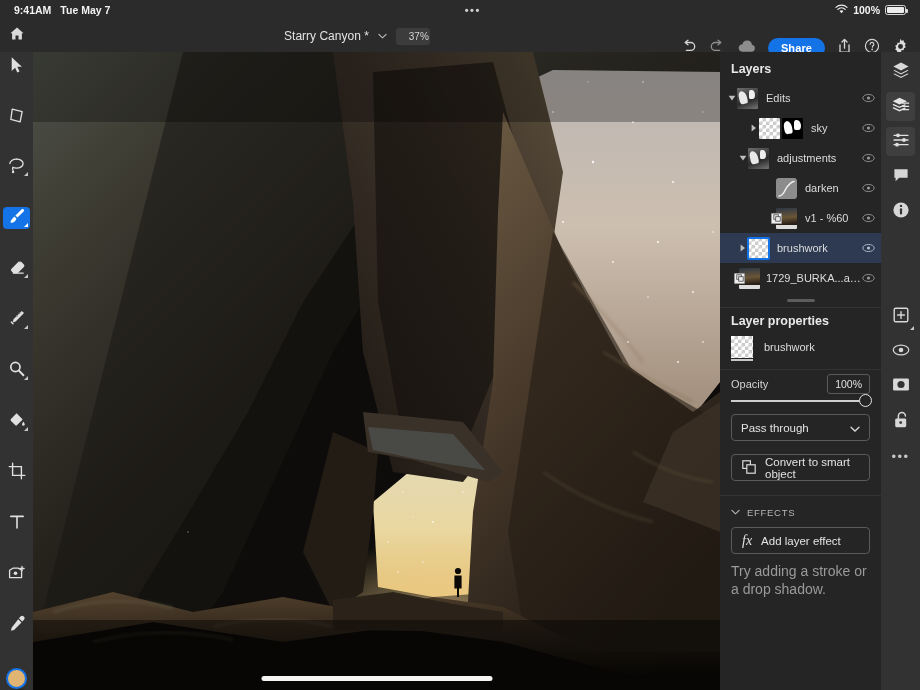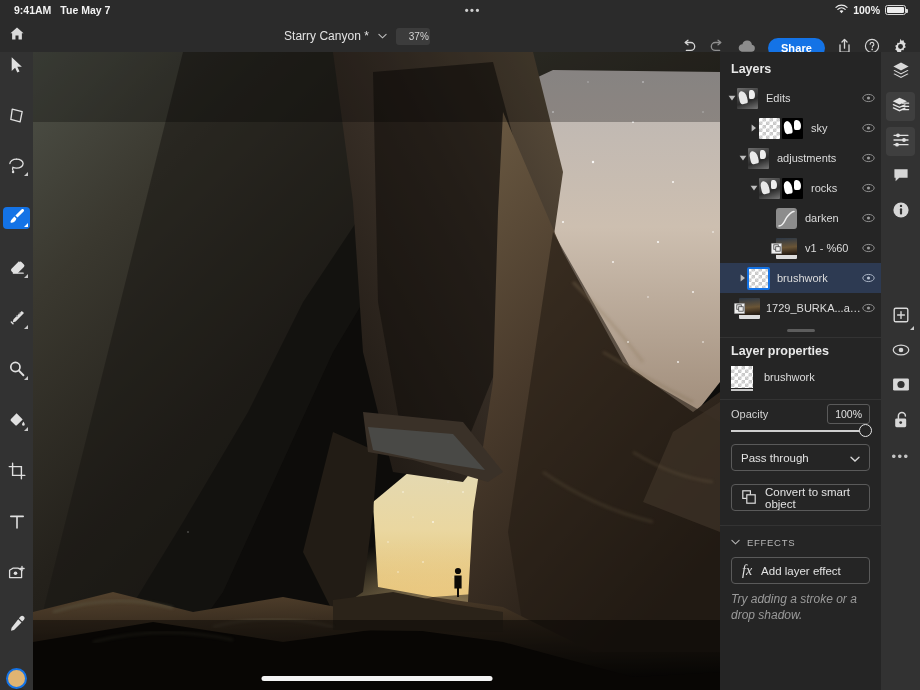--- a/index.html
+++ b/index.html
@@ -235,21 +235,21 @@
     margin: 0 11px; border:1px solid #5a5a5a; border-radius:4px;
     height: 27px; display:flex; align-items:center; justify-content:space-between;
     padding: 0 9px; color:#e2e2e2; font-size:11.5px; cursor:pointer;
   }
   .btn-wide {
     margin: 13px 11px 0 11px; border:1px solid #5a5a5a; border-radius:4px;
     height: 27px; display:flex; align-items:center; gap:9px;
     padding: 0 10px; color:#e2e2e2; font-size:11.5px; cursor:pointer;
   }
   .hint {
-    color:#9a9a9a; font-size:12px; font-style:italic; padding: 8px 11px 0 11px;
+    color:#9a9a9a; font-size:14px; padding: 8px 11px 0 11px;
     line-height: 1.3;
   }
 
   
   .rail {
     position:absolute; top:52px; left:881px; width:39px; height:638px;
     background:#323232; display:flex; flex-direction:column; align-items:center;
     padding-top: 5px;
   }
   .rail-btn {
@@ -740,38 +740,20 @@
         </span>
         <span class="layer-name">adjustments</span>
         <span class="eye">
           <svg width="13" height="10" viewBox="0 0 16 11">
               <ellipse cx="8" cy="5.5" rx="7" ry="4.4" stroke="#9a9a9a" stroke-width="1.1" fill="none"></ellipse>
               <circle cx="8" cy="5.5" r="1.9" fill="#9a9a9a"></circle>
             </svg>
         </span>
       </div>
 
-      <div class="layer-row">
-        <span class="disc" style="margin-left:28px">
-          <svg width="8" height="6" viewBox="0 0 8 6">
-              <path d="M0.6 0.8 7.4 0.8 4 5.4z" fill="#bdbdbd"></path>
-            </svg>
-        </span>
-        <span class="thumbs">
-          <span class="thumb art"></span>
-          <span class="thumb mask"></span>
-        </span>
-        <span class="layer-name">rocks</span>
-        <span class="eye">
-          <svg width="13" height="10" viewBox="0 0 16 11">
-              <ellipse cx="8" cy="5.5" rx="7" ry="4.4" stroke="#9a9a9a" stroke-width="1.1" fill="none"></ellipse>
-              <circle cx="8" cy="5.5" r="1.9" fill="#9a9a9a"></circle>
-            </svg>
-        </span>
-      </div>
 
       <div class="layer-row">
         <span class="disc" style="margin-left:45px"></span>
         <span class="thumbs">
           <span class="thumb curve">
             <svg width="21" height="21" viewBox="0 0 21 21">
                 <path d="M3 18 C8 18 9 11 11 9 C13 7 15 3.4 18 3.4" stroke="#f0f0f0" stroke-width="1.5" fill="none" stroke-linecap="round"></path>
               </svg>
           </span>
         </span>

